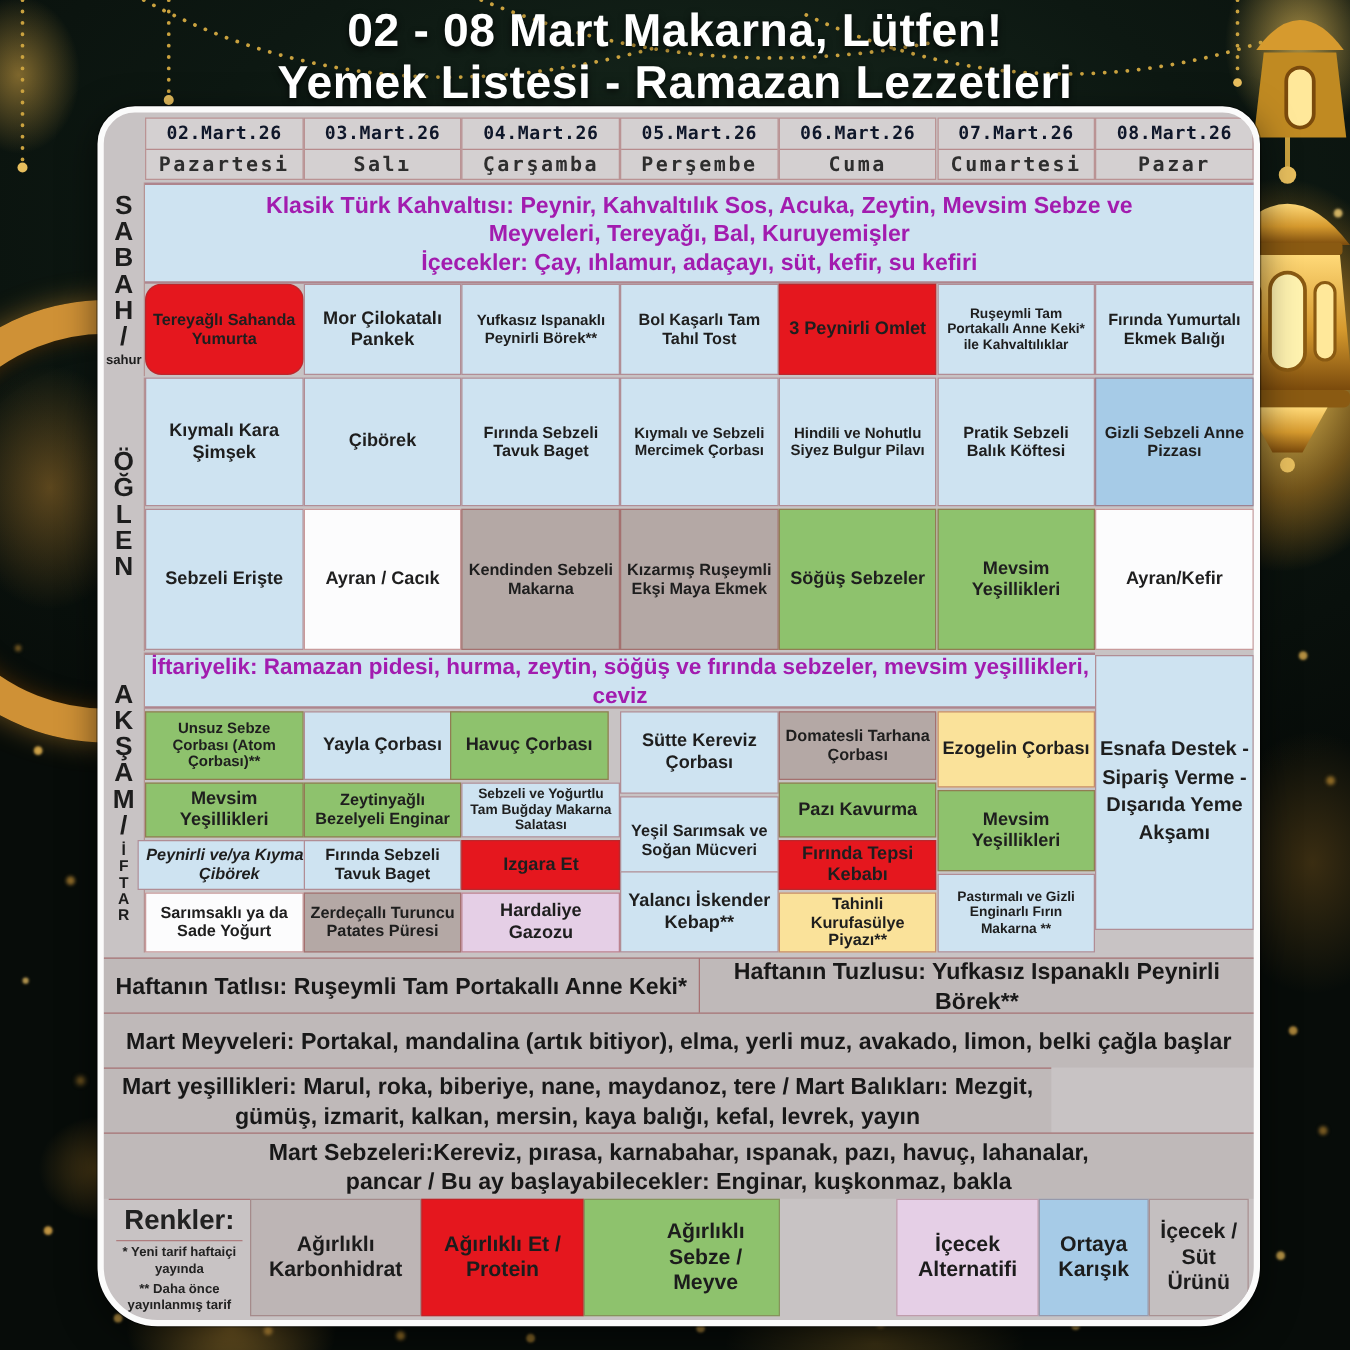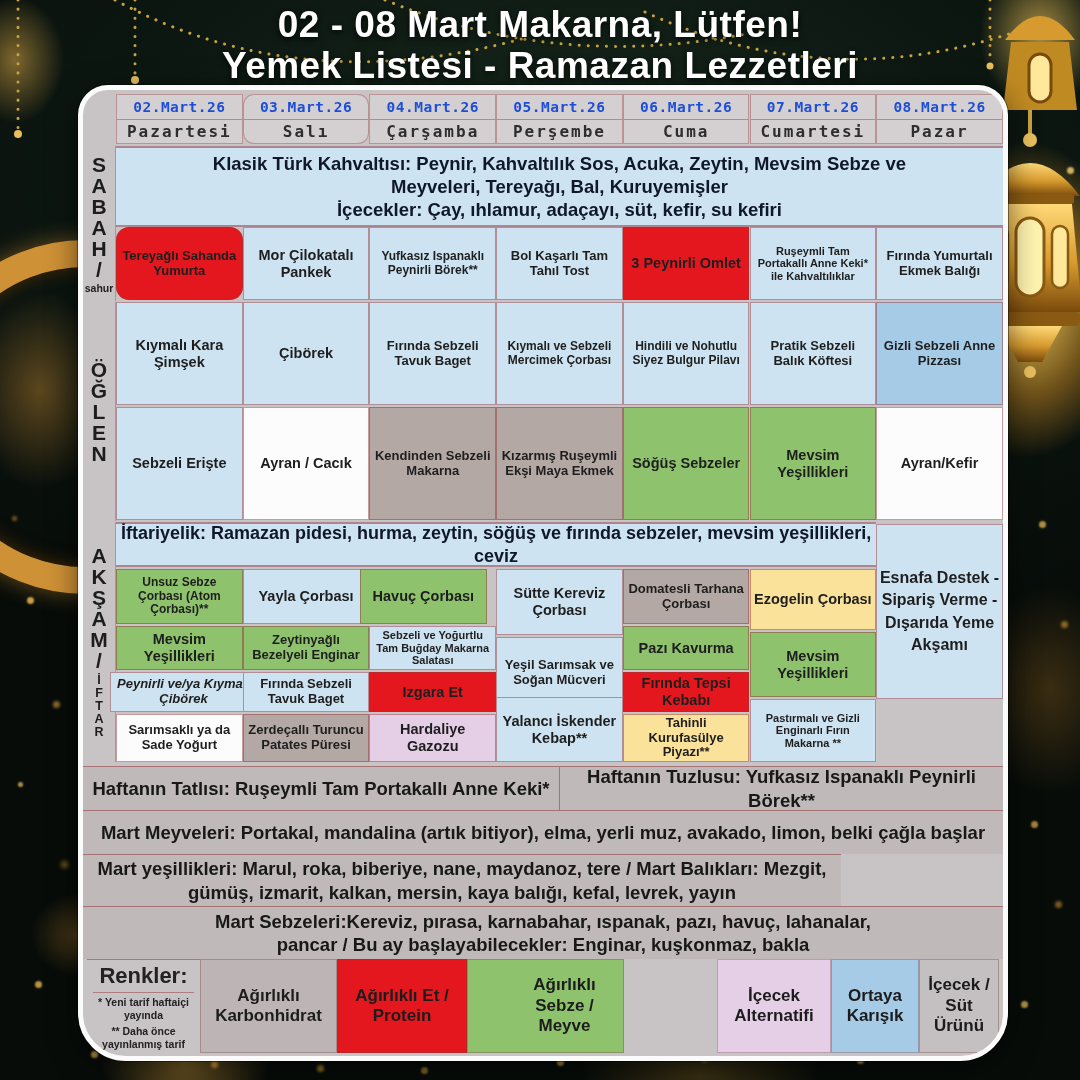--- a/index.html
+++ b/index.html
@@ -47,26 +47,26 @@
   
   .board{position:absolute;left:78px;top:85px;width:930px;height:976px;z-index:2;
     background:#c8c3c4;border:5px solid #fbfbfb;border-radius:30px 30px 48px 48px;
     box-sizing:border-box;overflow:hidden;box-shadow:0 0 0 1px rgba(0,0,0,.4),0 8px 30px rgba(0,0,0,.55);}
   .board .abs{position:absolute;box-sizing:border-box;}
   .cell{display:flex;align-items:center;justify-content:center;text-align:center;
     border:1px solid rgba(148,56,58,.5);color:#1e1e1e;font-weight:700;line-height:1.14;padding:2px 3px;}
   .hdr{background:rgba(255,255,255,.22);border:1px solid rgba(148,56,58,.4);
     display:flex;flex-direction:column;}
   .hdr .d1{flex:1;display:flex;align-items:center;justify-content:center;
-    font-family:"DejaVu Sans Mono",monospace;font-weight:700;font-size:14.5px;letter-spacing:.5px;color:#1d4ed8;
+    font-family:"DejaVu Sans Mono",monospace;font-weight:700;font-size:14.5px;letter-spacing:.5px;color:#0f172a;
     border-bottom:1px solid rgba(148,56,58,.45);}
   .hdr .d2{flex:1;display:flex;align-items:center;justify-content:center;
     font-family:"DejaVu Sans Mono",monospace;font-weight:700;font-size:16px;letter-spacing:2px;color:#2e2e2e;}
   .banner{display:flex;align-items:center;justify-content:center;text-align:center;
-    font-weight:700;font-size:18.5px;line-height:1.25;color:#0f172a;white-space:pre-line;
+    font-weight:700;font-size:18.5px;line-height:1.25;color:#a21caf;white-space:pre-line;
     border-top:2px solid rgba(148,56,58,.55);border-bottom:2px solid rgba(148,56,58,.55);}
   .period{display:flex;flex-direction:column;align-items:center;justify-content:center;
     color:#1d1d1d;border-right:1px solid rgba(148,56,58,.35);}
   .period .big{font-size:21px;font-weight:800;line-height:1.0;white-space:pre-line;text-align:center;}
   .period .sub{font-size:10.5px;font-weight:700;margin-top:2px;text-align:center;}
   .period .subv{font-size:12.5px;font-weight:700;margin-top:3px;line-height:1.05;white-space:pre-line;text-align:center;}
   .inforow{display:flex;align-items:center;justify-content:center;text-align:center;
     font-weight:700;font-size:18.5px;line-height:1.25;color:#181818;
     background:rgba(165,155,152,.25);border-top:1.5px solid rgba(148,56,58,.55);}
   .legendbox{display:flex;align-items:center;justify-content:center;text-align:center;
@@ -128,21 +128,21 @@
 <div class="title">
   <div class="l1">02 - 08 Mart Makarna, Lütfen!</div>
   <div class="l2">Yemek Listesi - Ramazan Lezzetleri</div>
 </div>
 
 <div class="board" id="board">
     <div class="abs hdr" style="left: 33px; top: 4px; width: 126.7px; height: 50px;">
       <div class="d1">02.Mart.26</div>
       <div class="d2">Pazartesi</div>
     </div>
-    <div class="abs hdr" style="left: 159.7px; top: 4px; width: 126.7px; height: 50px; border-radius: 11px;">
+    <div class="abs hdr" style="left: 159.7px; top: 4px; width: 126.7px; height: 50px;">
       <div class="d1">03.Mart.26</div>
       <div class="d2">Salı</div>
     </div>
     <div class="abs hdr" style="left: 286.4px; top: 4px; width: 126.7px; height: 50px;">
       <div class="d1">04.Mart.26</div>
       <div class="d2">Çarşamba</div>
     </div>
     <div class="abs hdr" style="left: 413.1px; top: 4px; width: 126.7px; height: 50px;">
       <div class="d1">05.Mart.26</div>
       <div class="d2">Perşembe</div>
@@ -228,21 +228,21 @@
     <div class="abs cell" style="left: 413.1px; top: 479px; width: 126.7px; height: 66px; background: rgb(206, 227, 241); font-size: 14.5px;">Sütte Kereviz Çorbası</div>
     <div class="abs cell" style="left: 413.1px; top: 547px; width: 126.7px; height: 72px; background: rgb(206, 227, 241); font-size: 13px;">Yeşil Sarımsak ve Soğan Mücveri</div>
     <div class="abs cell" style="left: 413.1px; top: 607px; width: 126.7px; height: 65px; background: rgb(206, 227, 241); font-size: 14.5px;">Yalancı İskender Kebap**</div>
     <div class="abs cell" style="left: 539.8px; top: 479px; width: 126.7px; height: 55px; background: rgb(180, 168, 165); font-size: 13px;">Domatesli Tarhana Çorbası</div>
     <div class="abs cell" style="left: 539.8px; top: 536px; width: 126.7px; height: 44px; background: rgb(142, 194, 109); font-size: 14.5px;">Pazı Kavurma</div>
     <div class="abs cell" style="left: 539.8px; top: 582px; width: 126.7px; height: 40px; background: rgb(229, 23, 30); font-size: 14.5px;">Fırında Tepsi Kebabı</div>
     <div class="abs cell" style="left: 539.8px; top: 624px; width: 126.7px; height: 48px; background: rgb(250, 226, 154); font-size: 13px;">Tahinli Kurufasülye Piyazı**</div>
     <div class="abs cell" style="left: 666.5px; top: 479px; width: 126.7px; height: 61px; background: rgb(250, 226, 154); font-size: 14.5px;">Ezogelin Çorbası</div>
     <div class="abs cell" style="left: 666.5px; top: 542px; width: 126.7px; height: 65px; background: rgb(142, 194, 109); font-size: 14.5px;">Mevsim Yeşillikleri</div>
     <div class="abs cell" style="left: 666.5px; top: 609px; width: 126.7px; height: 63px; background: rgb(206, 227, 241); font-size: 11px;">Pastırmalı ve Gizli Enginarlı Fırın Makarna **</div>
-    <div class="abs cell" style="left: 793.2px; top: 434px; width: 126.7px; height: 175px; background: rgb(206, 227, 241); font-size: 16px; line-height: 1.4; padding: 2px;">Esnafa Destek - Sipariş Verme - Dışarıda Yeme Akşamı</div>
+    <div class="abs cell" style="left: 793.2px; top: 434px; width: 126.7px; height: 220px; background: rgb(206, 227, 241); font-size: 16px; line-height: 1.4; padding: 2px;">Esnafa Destek - Sipariş Verme - Dışarıda Yeme Akşamı</div>
     <div class="abs inforow" style="left: 0px; top: 676px; width: 477px; height: 44px; border-right: 1px solid rgba(148, 56, 58, 0.55);">Haftanın Tatlısı: Ruşeymli Tam Portakallı Anne Keki*</div>
     <div class="abs inforow" style="left: 477px; top: 676px; width: 443px; height: 44px;">Haftanın Tuzlusu: Yufkasız Ispanaklı Peynirli Börek**</div>
     <div class="abs inforow" style="left: 0px; top: 720px; width: 920px; height: 44px; white-space: pre-line;">Mart Meyveleri: Portakal, mandalina (artık bitiyor), elma, yerli muz, avakado, limon, belki çağla başlar</div>
     <div class="abs inforow" style="left: 0px; top: 764px; width: 758px; height: 52px; white-space: pre-line;">Mart yeşillikleri: Marul, roka, biberiye, nane, maydanoz, tere / Mart Balıkları: Mezgit,
 gümüş, izmarit, kalkan, mersin, kaya balığı, kefal, levrek, yayın</div>
     <div class="abs inforow" style="left: 0px; top: 816px; width: 920px; height: 53px; white-space: pre-line;">Mart Sebzeleri:Kereviz, pırasa, karnabahar, ıspanak, pazı, havuç, lahanalar,
 pancar / Bu ay başlayabilecekler: Enginar, kuşkonmaz, bakla</div>
     <div class="abs inforow renkler" style="left: 4px; top: 869px; width: 113px; height: 94px; background: transparent;">
       <div class="rt">Renkler:</div>
       <div class="fn">* Yeni tarif haftaiçi yayında</div>

